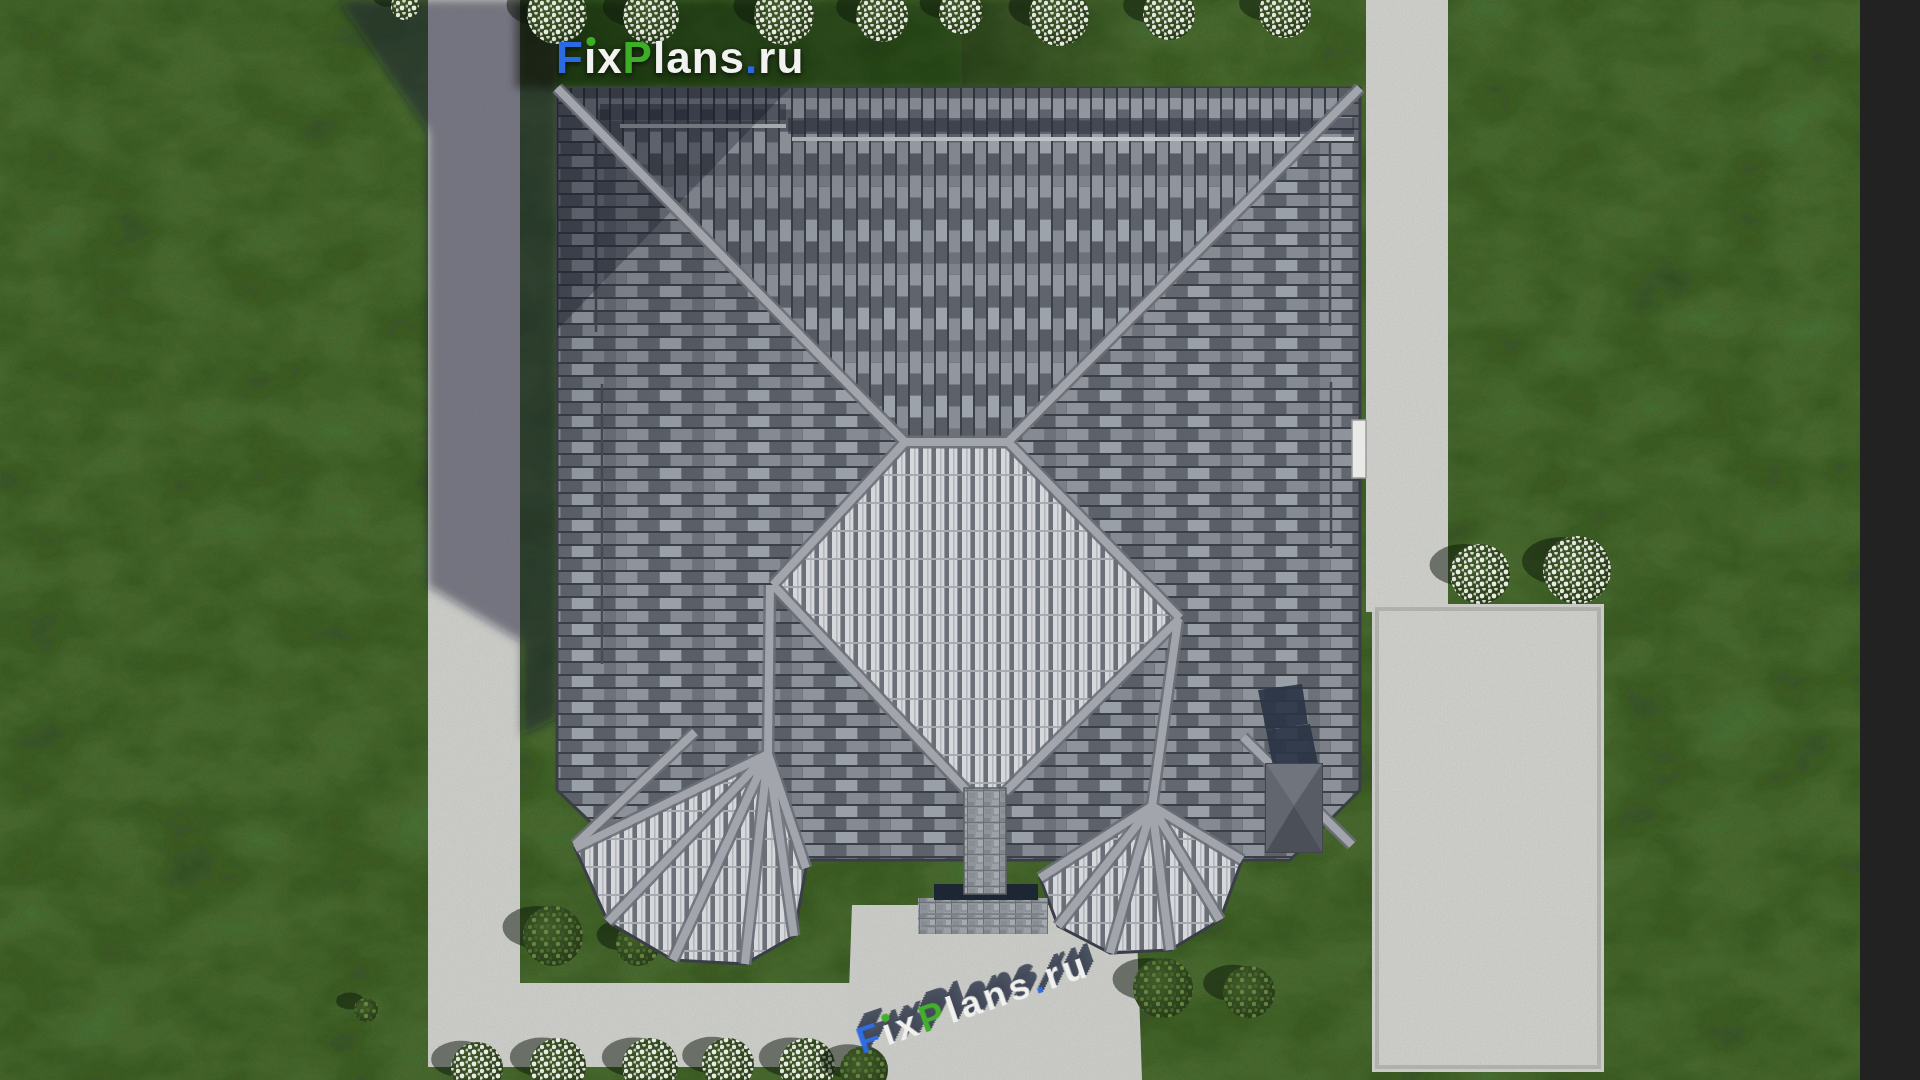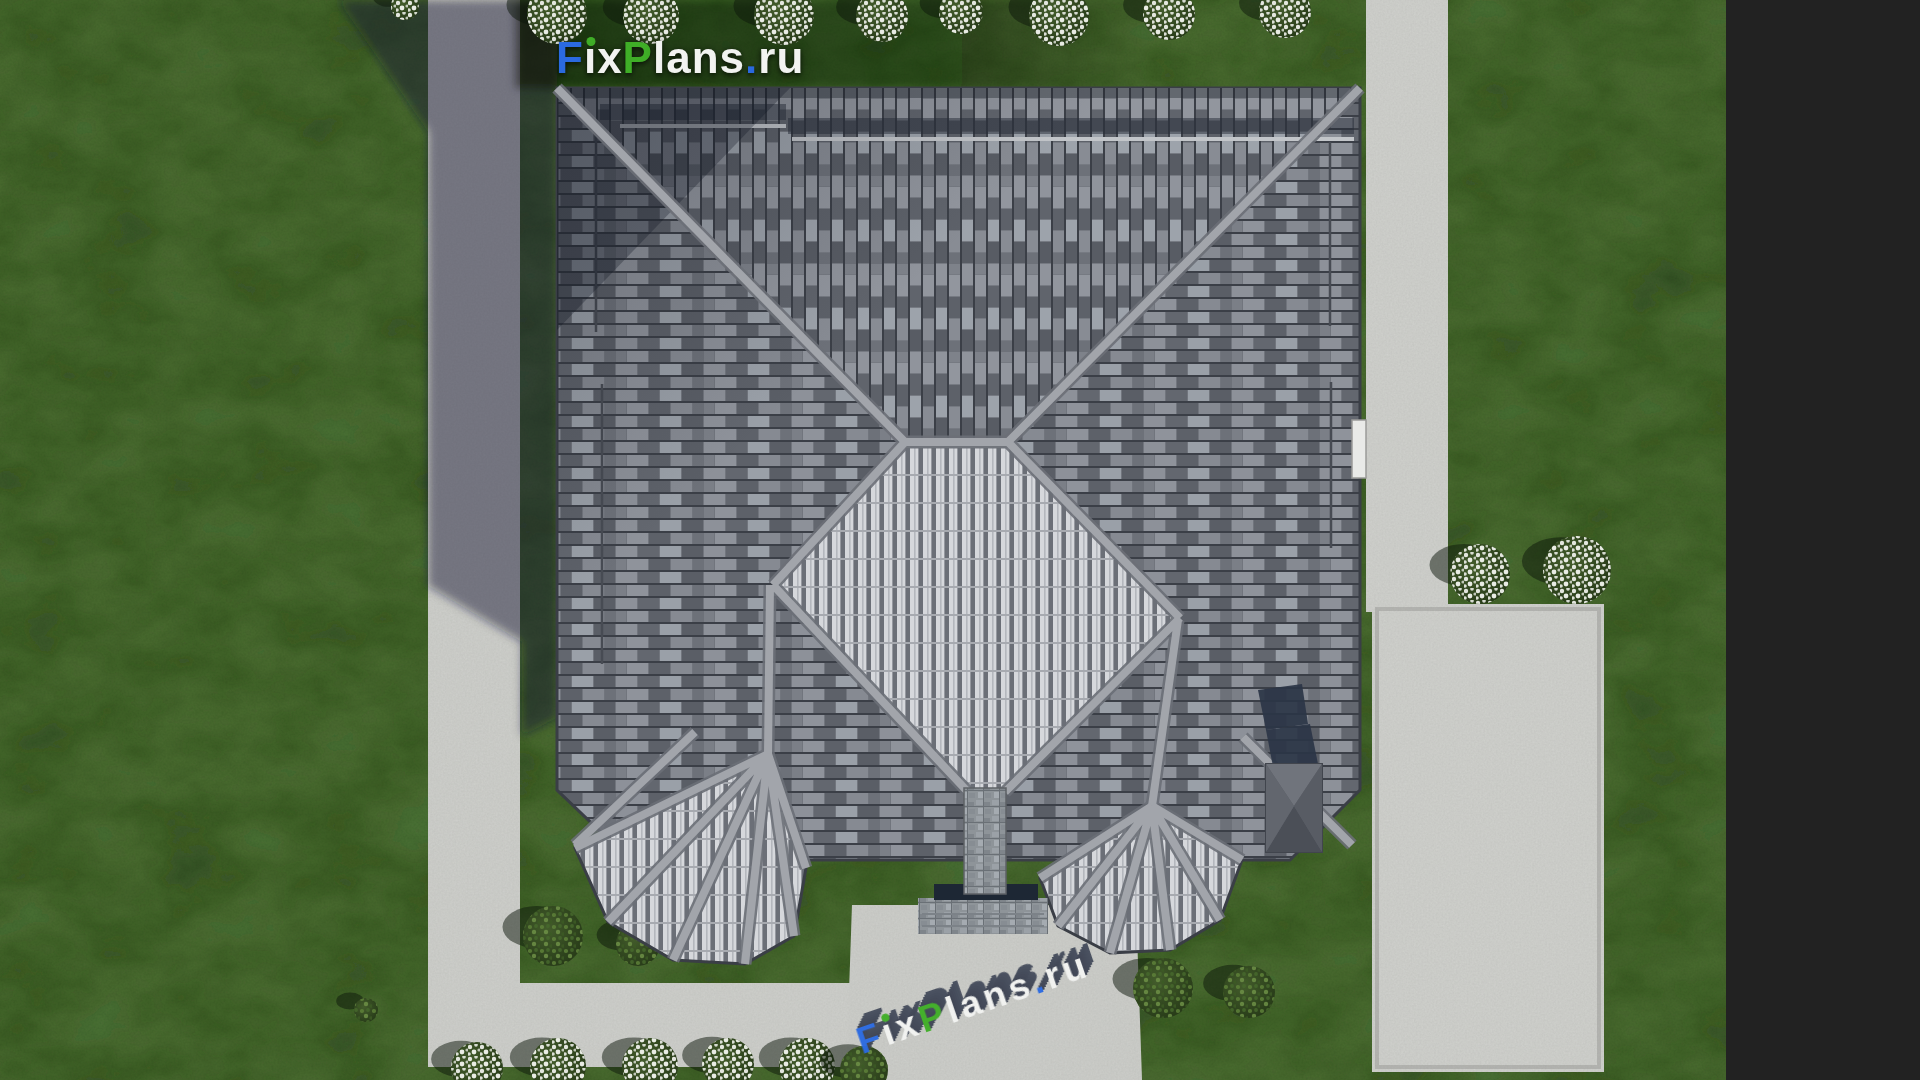--- a/index.html
+++ b/index.html
@@ -1,17 +1,17 @@
 <!DOCTYPE html>
 <html><head>
 <meta charset="utf-8">
 <style>
   html,body{margin:0;padding:0;background:#222;}
   .scene{
-    position:relative;width:1726px;height:1080px;overflow:hidden;
+    position:relative;width:1860px;height:1080px;overflow:hidden;
     background:#52743a;
     font-family:"Liberation Sans",sans-serif;
   }
   .scene svg{position:absolute;left:0;top:0;}
   
   .logo{
     position:absolute;left:556px;top:36px;
     font-weight:bold;font-size:44px;letter-spacing:1px;line-height:1;
     font-family:"Liberation Sans",sans-serif;
     text-shadow:0 2px 5px rgba(0,0,0,.6),0 0 10px rgba(0,0,0,.35);

